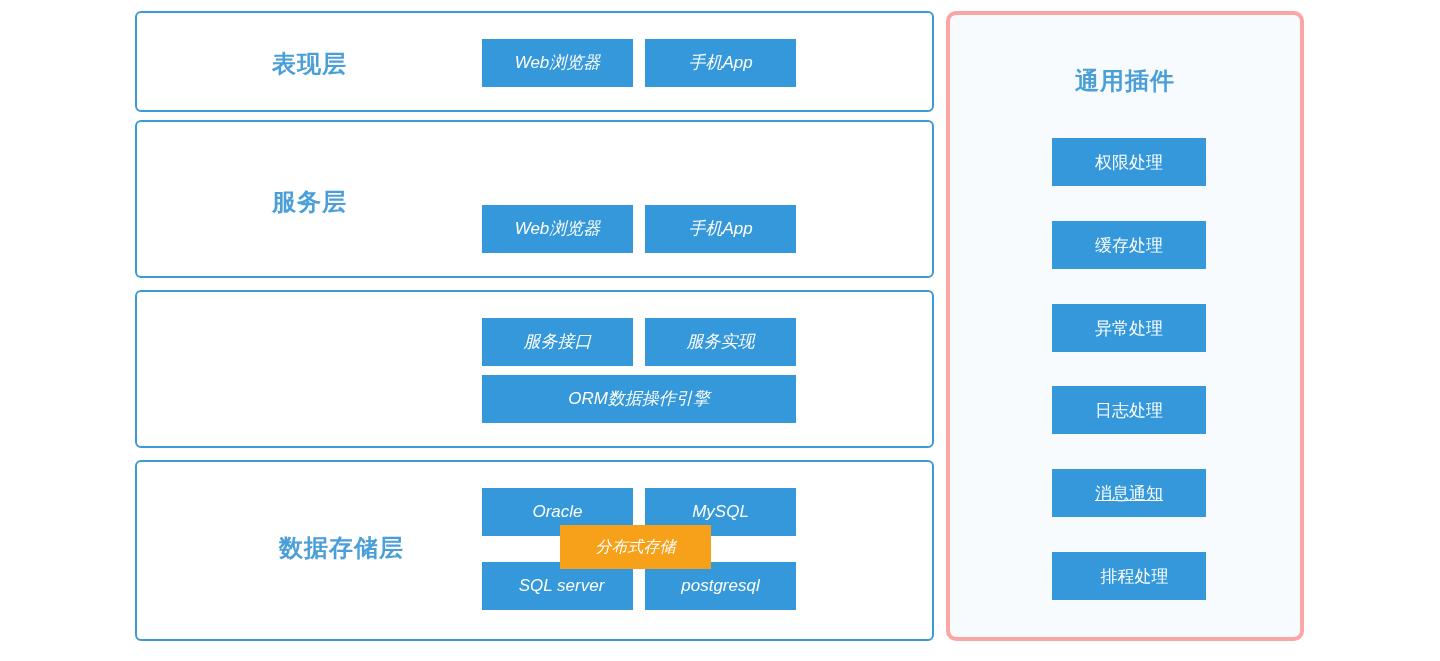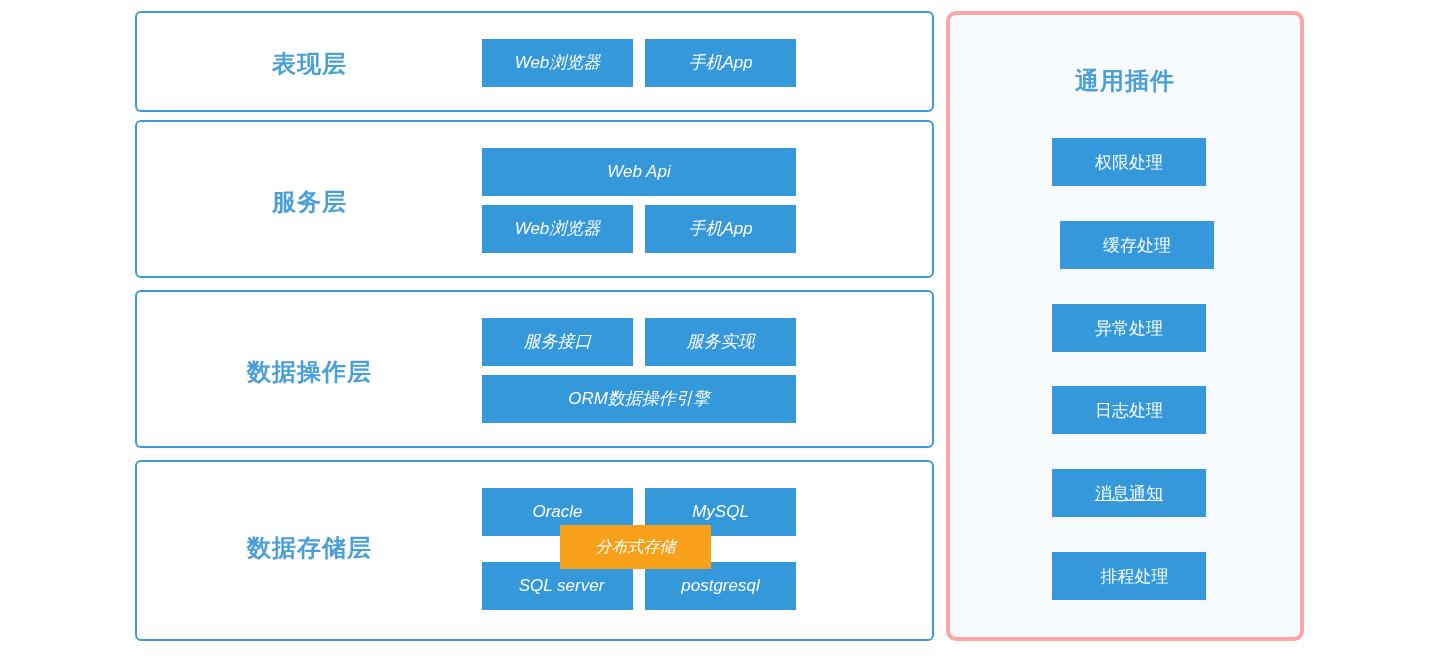--- a/index.html
+++ b/index.html
@@ -110,57 +110,55 @@
     <div class="layer-label" style="top:38px;">表现层</div>
 
     <div class="node" style="left:345px; top:26px; width:151px; height:48px;">Web浏览器</div>
 
     <div class="node" style="left:508px; top:26px; width:151px; height:48px;">手机App</div>
   </div>
 
   <div class="layer-panel" style="top:120px; height:158px;">
     <div class="layer-label" style="top:67px;text-align:center;">服务层</div>
 
-    <div class="node" style="left:345px; top:26px; width:314px; height:48px;">Web Api</div>
 
     <div class="node" style="left:345px; top:83px; width:151px; height:48px;">Web浏览器</div>
 
     <div class="node" style="left:508px; top:83px; width:151px; height:48px;">手机App</div>
   </div>
 
   <div class="layer-panel" style="top:290px; height:158px;">
-    <div class="layer-label" style="top:67px;">数据操作层</div>
 
     <div class="node" style="left:345px; top:26px; width:151px; height:48px;">服务接口</div>
 
     <div class="node" style="left:508px; top:26px; width:151px; height:48px;">服务实现</div>
 
     <div class="node" style="left:345px; top:83px; width:314px; height:48px;">ORM数据操作引擎</div>
   </div>
 
   <div class="layer-panel" style="top:460px; height:181px;">
-    <div class="layer-label" style="top:73px;">数据存储层</div>
+    <div class="layer-label" style="top:73px;margin-left:32px;">数据存储层</div>
 
     <div class="node" style="left:345px; top:26px; width:151px; height:48px;">Oracle</div>
 
     <div class="node" style="left:508px; top:26px; width:151px; height:48px;">MySQL</div>
 
     <div class="node" style="left:345px; top:100px; width:151px; height:48px;padding-left:8px;">SQL server</div>
 
     <div class="node" style="left:508px; top:100px; width:151px; height:48px;">postgresql</div>
 
     <div class="node orange" style="left:423px; top:63px; width:151px; height:44px;">分布式存储</div>
   </div>
 
   <div id="plugin-panel">
     <div id="plugin-title">通用插件</div>
 
     <div class="plugin-item" style="top:123px;">权限处理</div>
 
-    <div class="plugin-item" style="top:206px;margin-left:8px;">缓存处理</div>
+    <div class="plugin-item" style="top:206px;">缓存处理</div>
 
     <div class="plugin-item" style="top:289px;">异常处理</div>
 
     <div class="plugin-item" style="top:371px;">日志处理</div>
 
     <div class="plugin-item" style="top:454px;text-decoration:underline;">消息通知</div>
 
     <div class="plugin-item" style="top:537px;padding-left:11px;">排程处理</div>
   </div>
 

